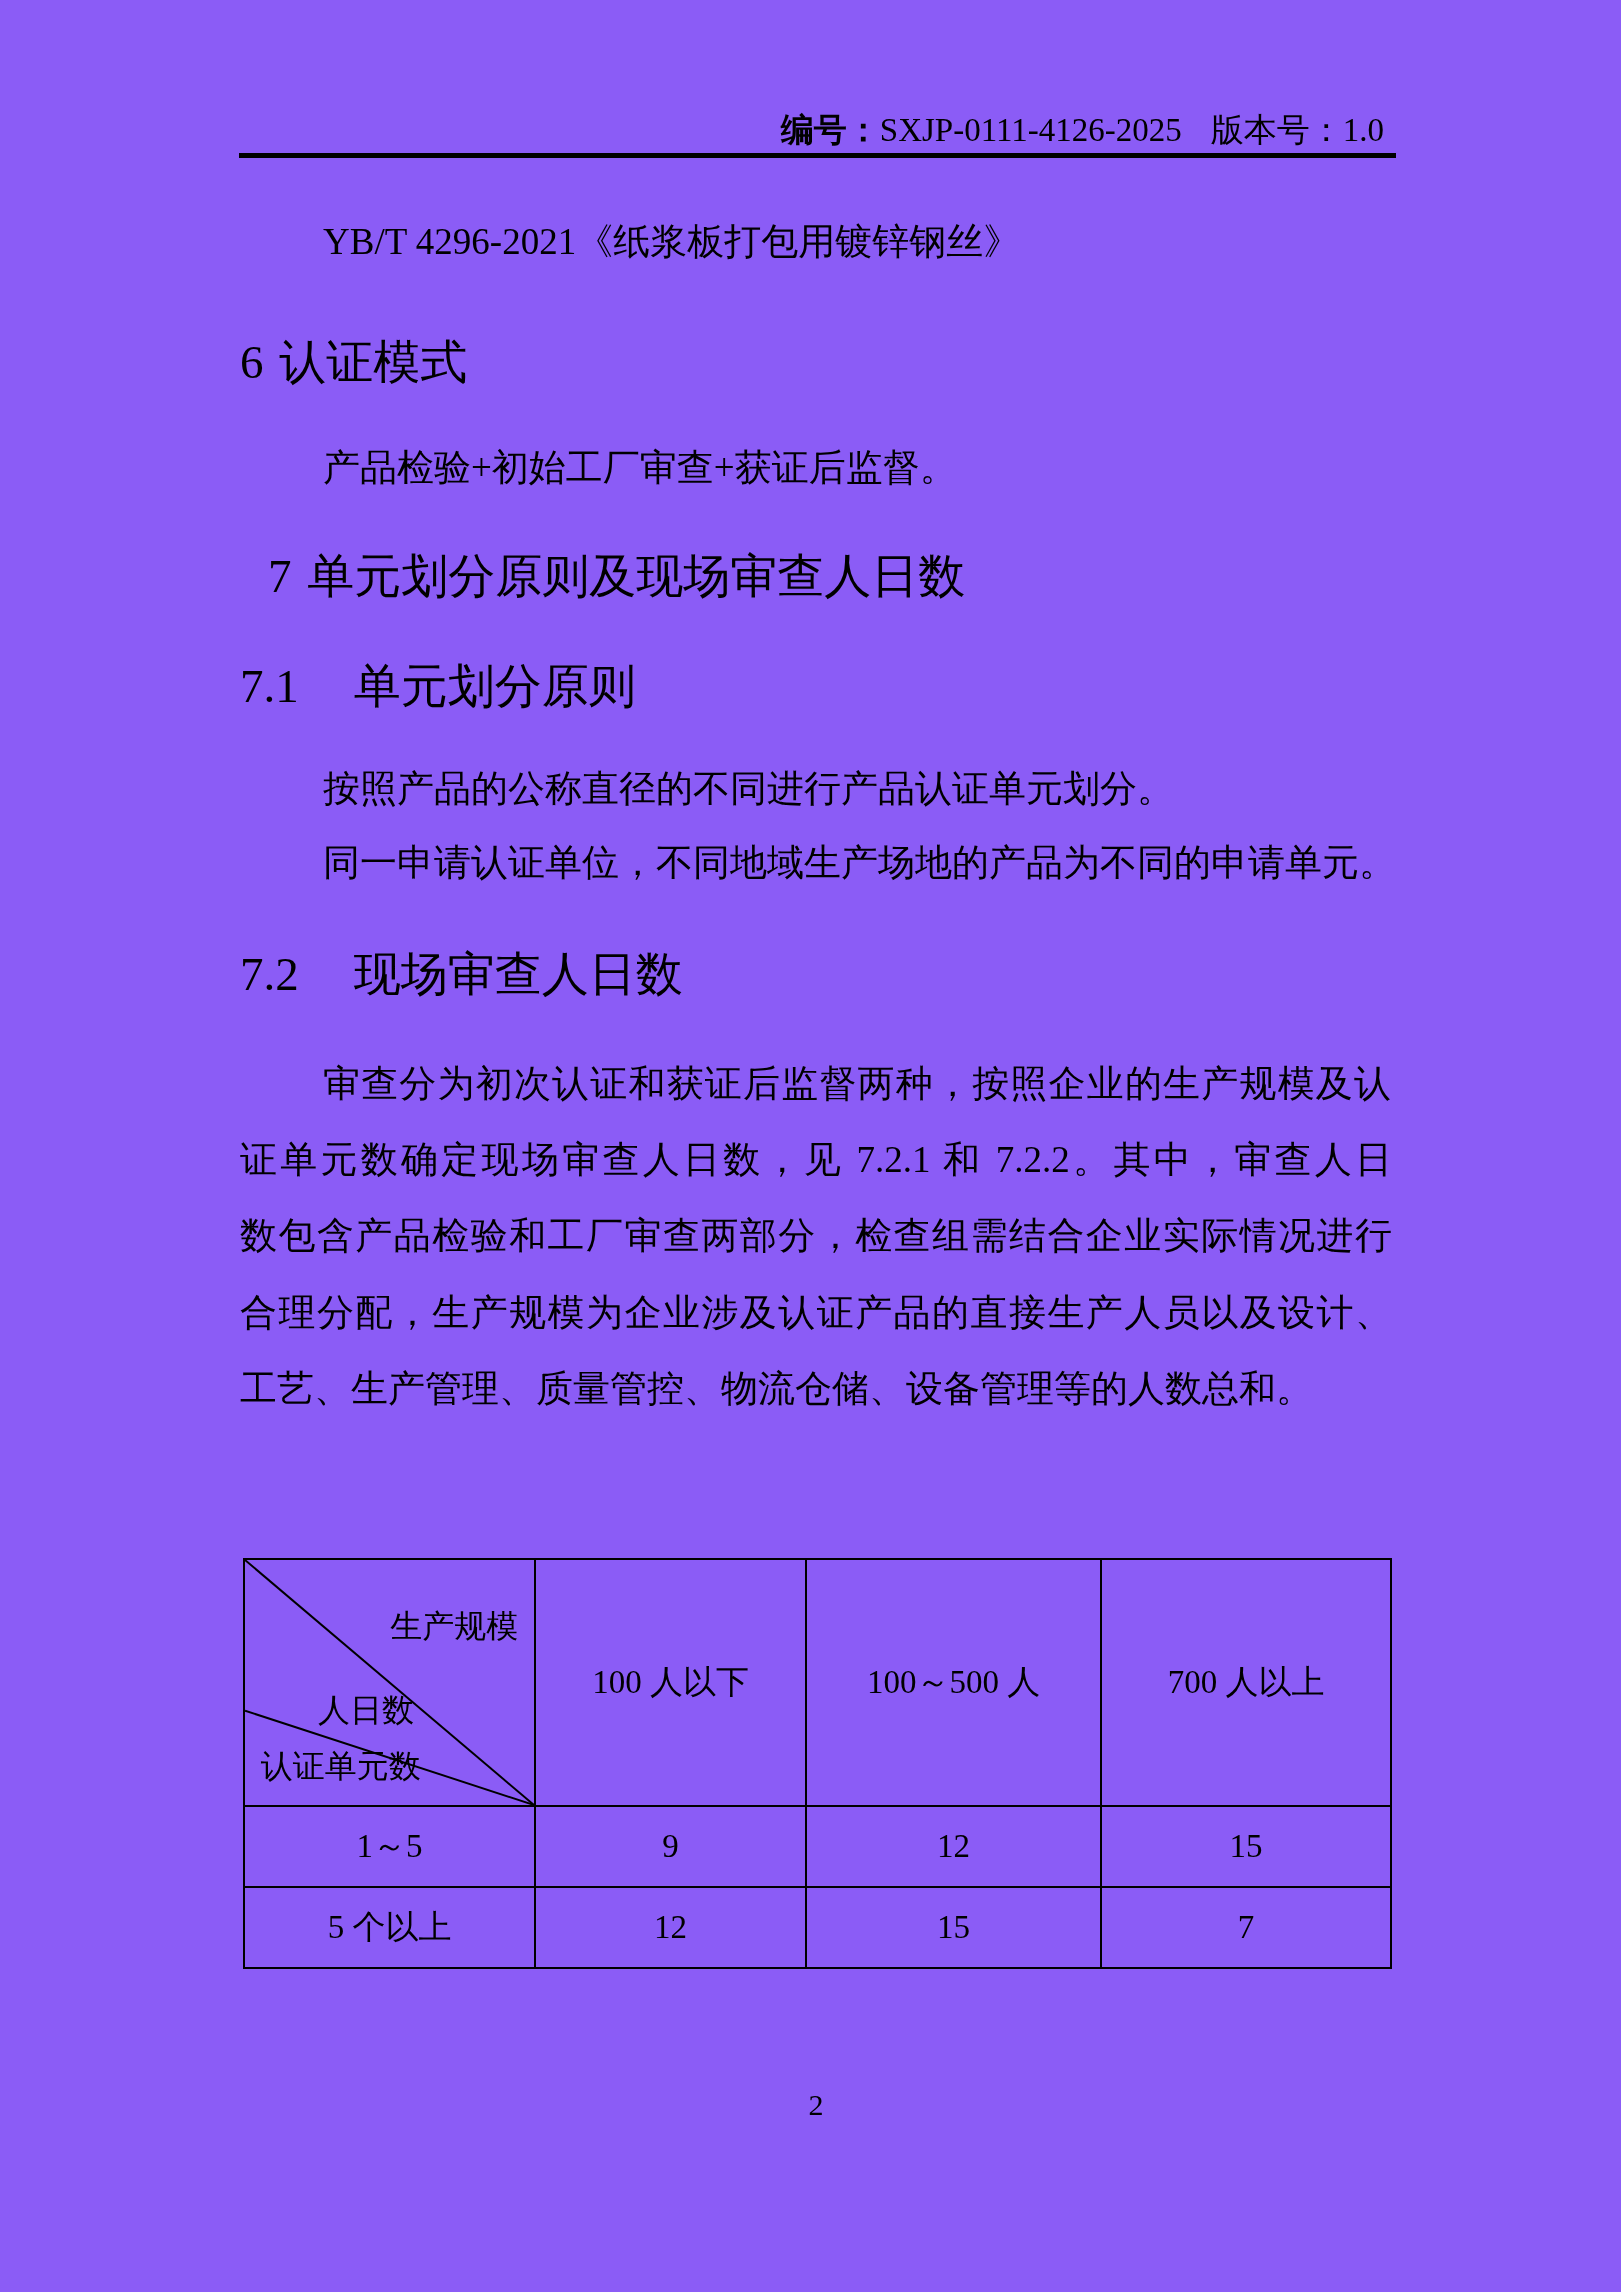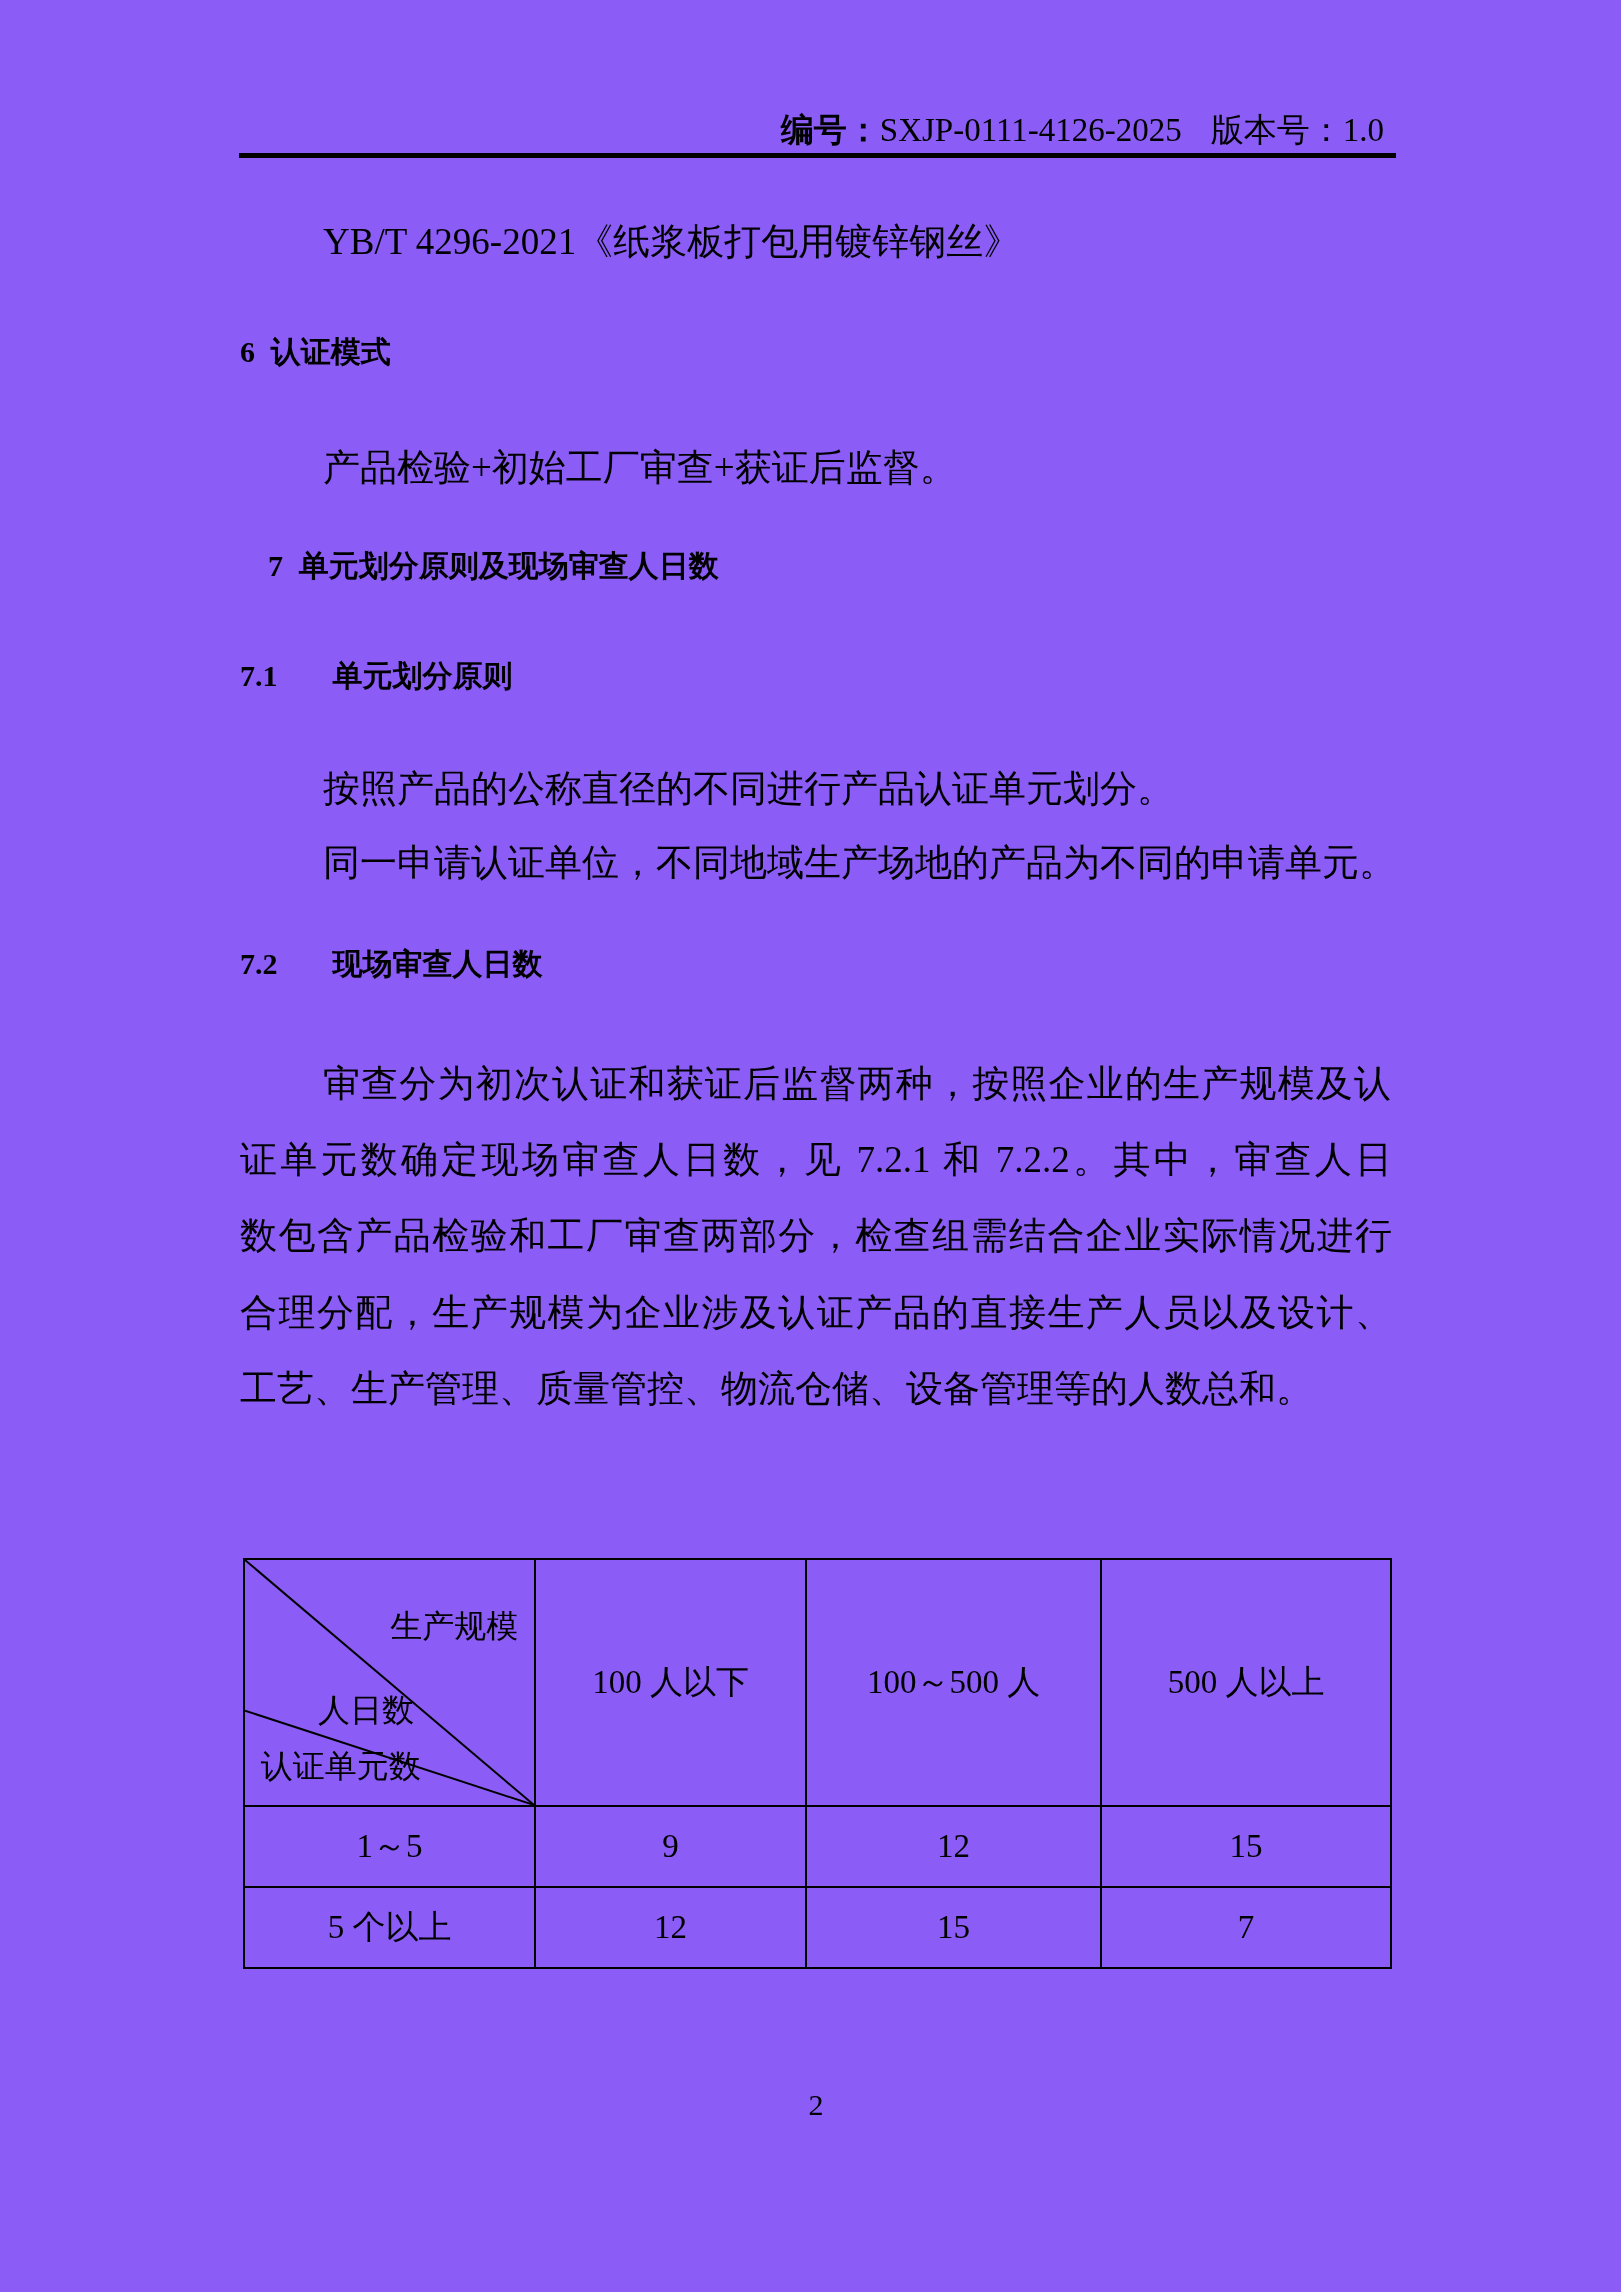--- a/index.html
+++ b/index.html
@@ -43,22 +43,22 @@
     white-space: nowrap;
   }
   .jline {
     white-space: normal;
     text-align: justify;
     text-align-last: justify;
   }
 
   .heading {
     position: absolute;
-    font-weight: bold;
-    font-size: 30px;
+    font-weight: normal;
+    font-size: 47px;
     line-height: 1.15;
     white-space: nowrap;
   }
   .gap-wide { margin-left: 55px; }
   .gap-sm  { margin-left: 15.7px; }
 
   
   .daytable {
     position: absolute;
     top: 1558px;
@@ -143,21 +143,21 @@
         <svg viewBox="0 0 297 252" preserveAspectRatio="none">
           <line x1="0" y1="0" x2="297" y2="252" stroke="#000" stroke-width="2"></line>
           <line x1="0" y1="155" x2="297" y2="252" stroke="#000" stroke-width="2"></line>
         </svg>
         <span class="clab clab-top">生产规模</span>
         <span class="clab clab-mid">人日数</span>
         <span class="clab clab-bottom">认证单元数</span>
       </td>
       <td>100 人以下</td>
       <td>100～500 人</td>
-      <td>500 人以上</td>
+      <td>700 人以上</td>
     </tr>
     <tr class="drow">
       <td>1～5</td>
       <td>9</td>
       <td>12</td>
       <td>15</td>
     </tr>
     <tr class="drow">
       <td>5 个以上</td>
       <td>12</td>

